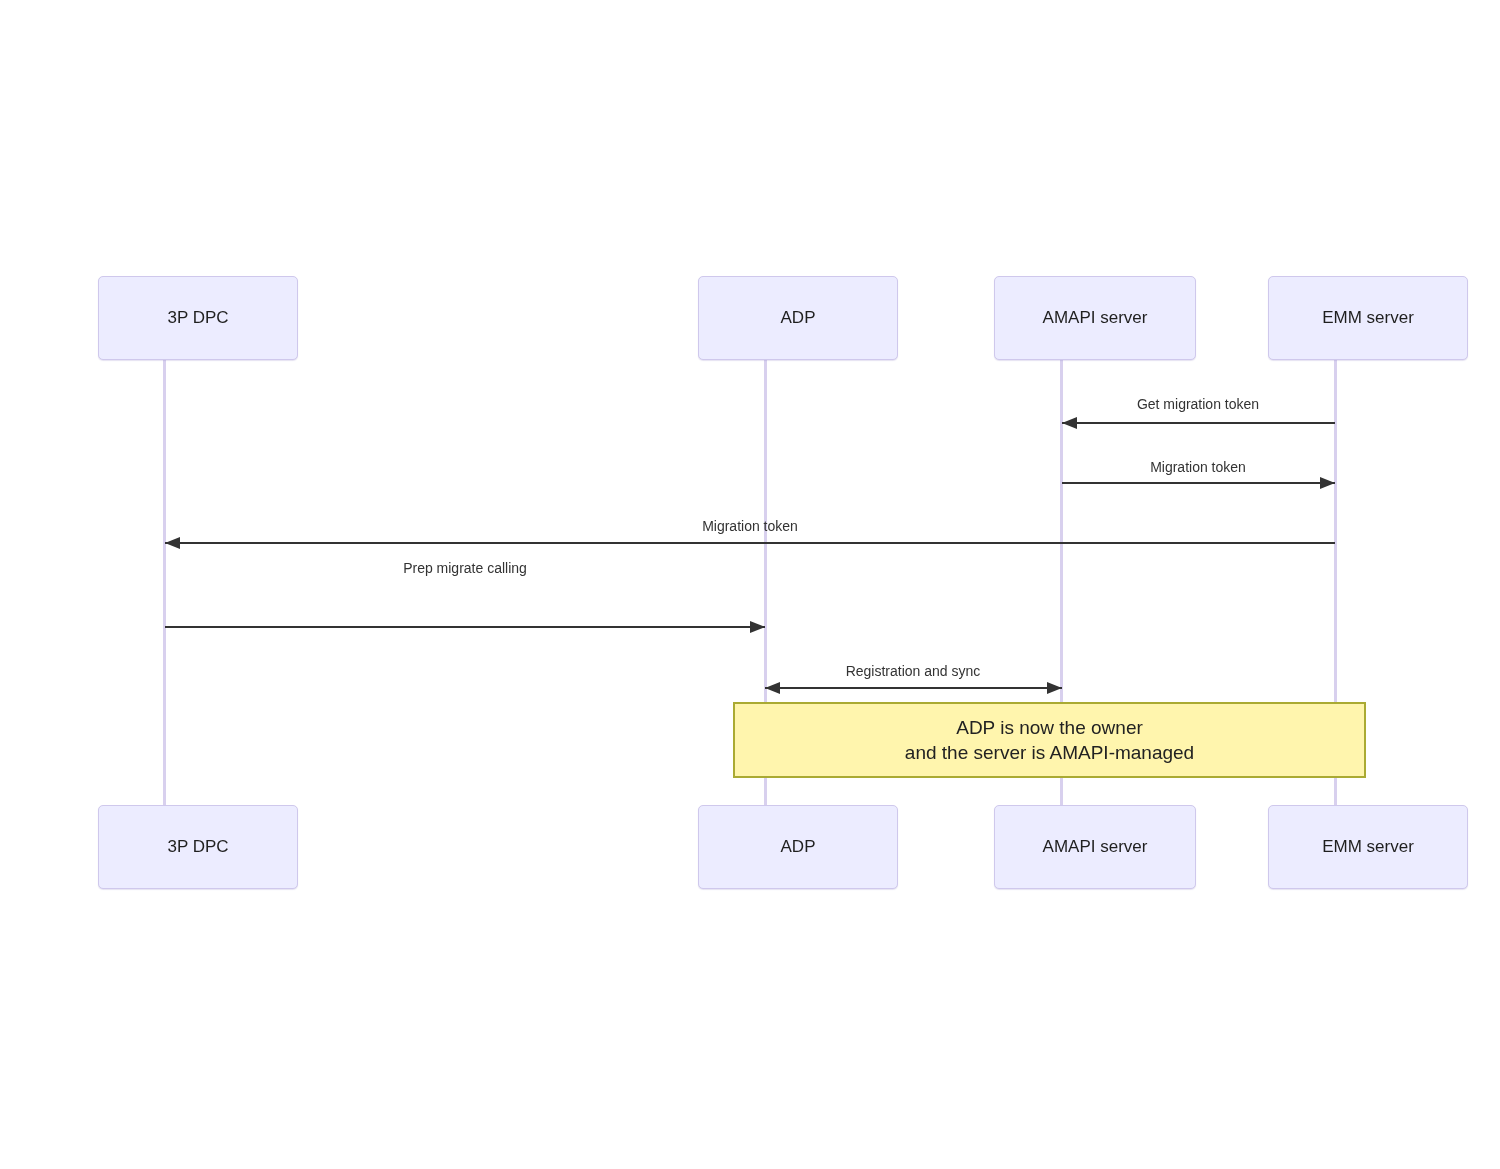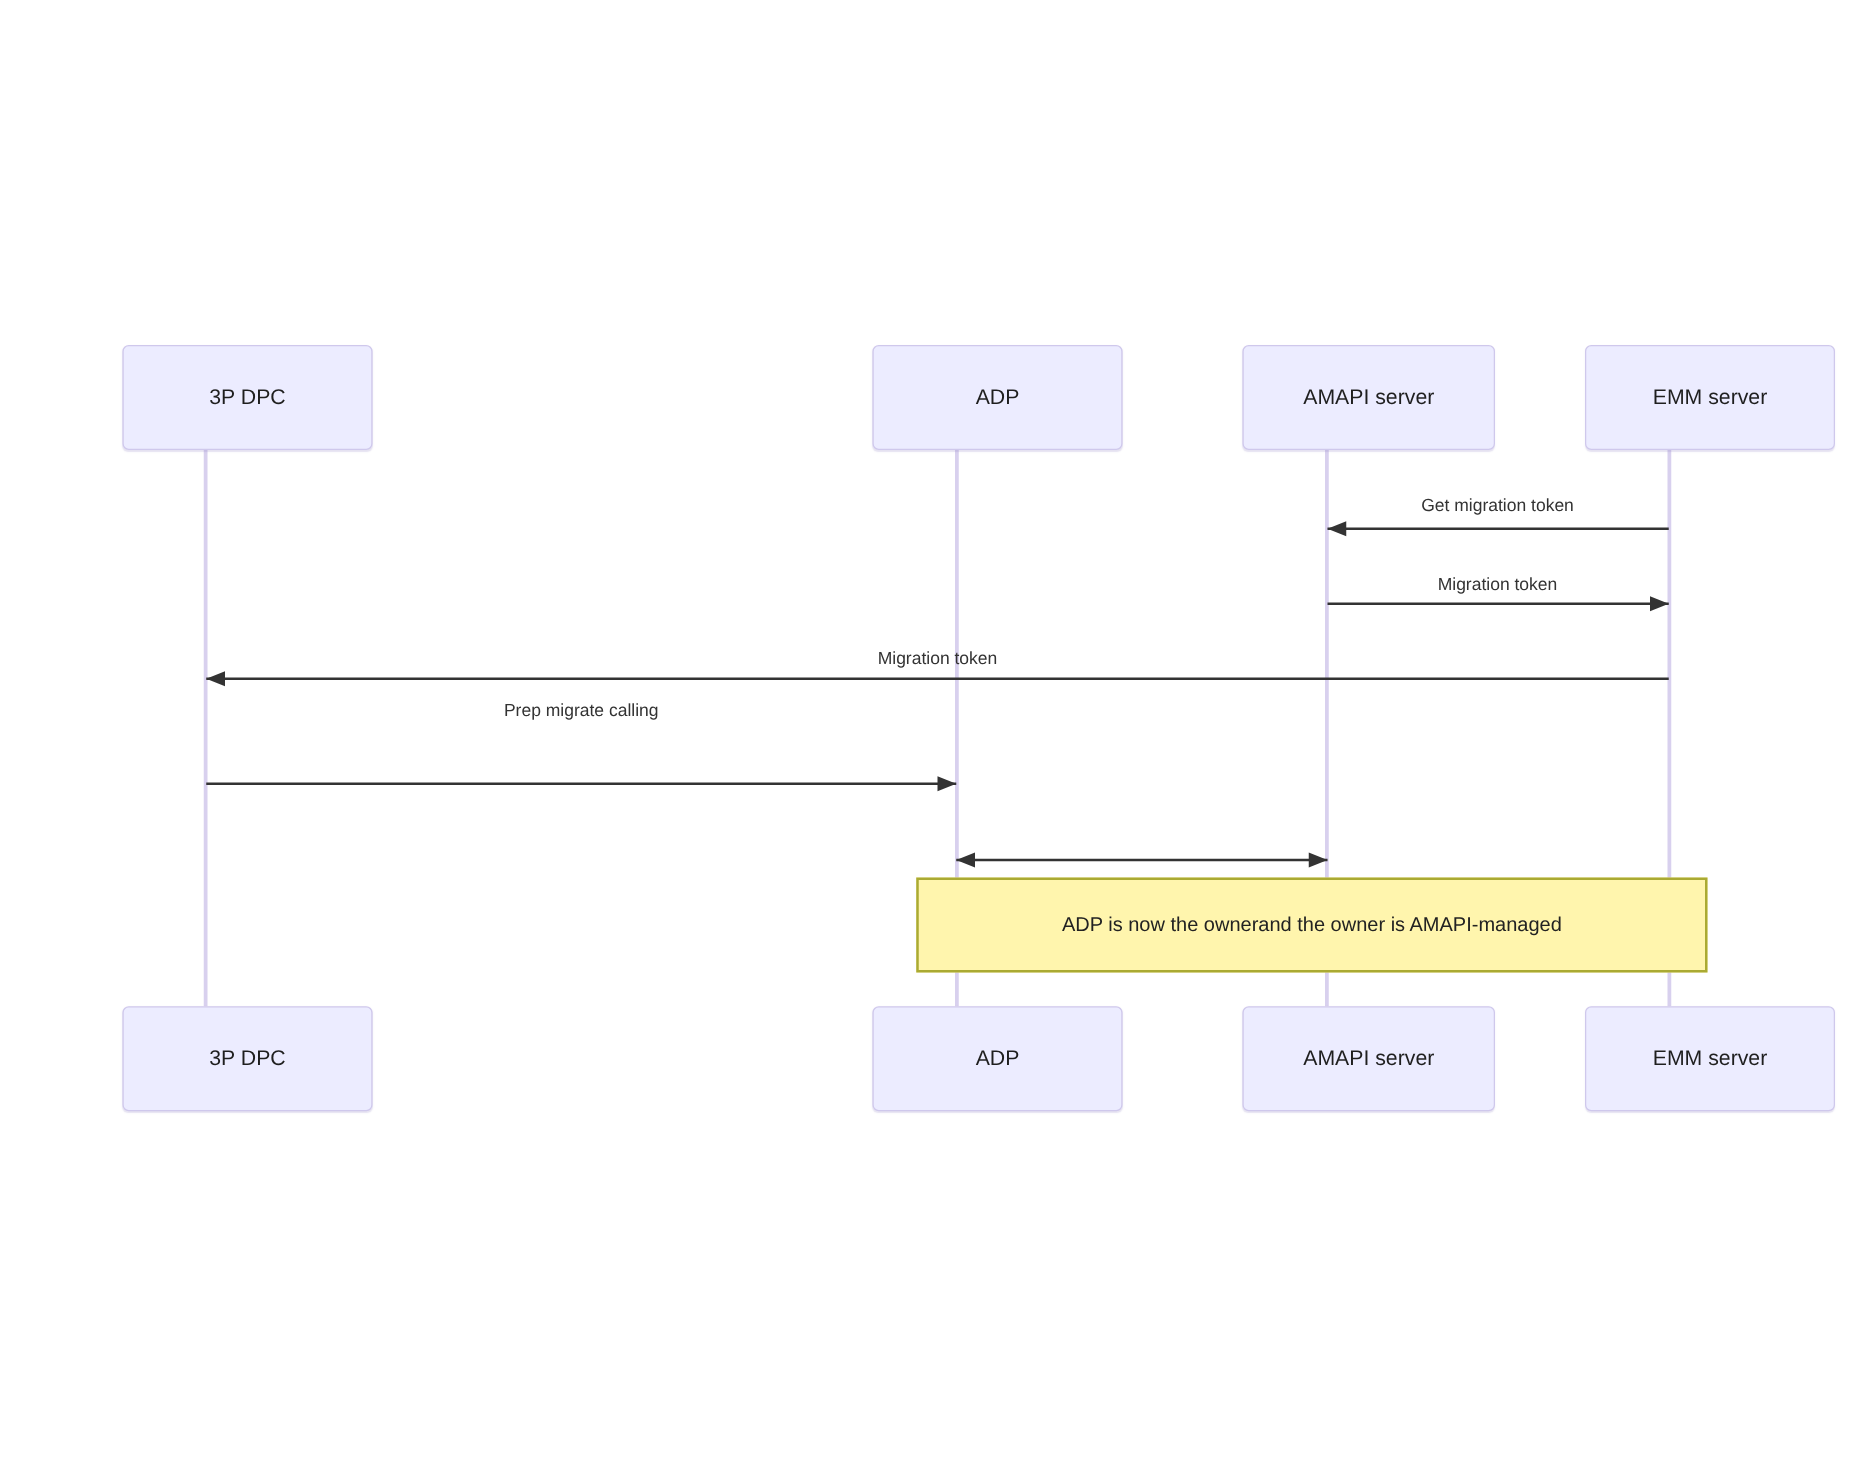--- a/index.html
+++ b/index.html
@@ -69,24 +69,24 @@
   }
   .ah-left{left:0;border-right:15px solid var(--arrow);}
   .ah-right{right:0;border-left:15px solid var(--arrow);}
   .note{
     position:absolute;
     left:733px;top:702px;width:633px;height:76px;
     background:var(--note-fill);
     border:2px solid var(--note-border);
     box-sizing:border-box;
     display:flex;
-    flex-direction:row;
+    flex-direction:column;
     align-items:center;
     justify-content:center;
-    font-size:16px;
+    font-size:19px;
     line-height:25px;
     color:#222222;
     text-align:center;
   }
 </style>
 </head>
 <body>
 
 <div class="canvas">
 
@@ -123,28 +123,29 @@
     <span class="ah ah-left"></span>
   </div>
 
   <div class="msg-label" style="left:165px;top:556px;width:600px">
     <div>Prep migrate calling</div>
   </div>
   <div class="msg-line" style="left:165px;top:626px;width:600px">
     <span class="ah ah-right"></span>
   </div>
 
+  <div class="msg-label" style="left:763px;top:659px;width:300px">Registration and sync</div>
   <div class="msg-line" style="left:765px;top:687px;width:297px">
     <span class="ah ah-left"></span>
     <span class="ah ah-right"></span>
   </div>
 
   <div class="note">
     <div>ADP is now the owner</div>
-    <div>and the owner is AMAPI-managed</div>
+    <div>and the server is AMAPI-managed</div>
   </div>
 
   <div class="actor" style="left:66px;top:805px;width:198px">
       <span>3P DPC</span>
     </div>
   <div class="actor" style="left:666px;top:805px;width:198px">
       <span>ADP</span>
     </div>
   <div class="actor" style="left:962px;top:805px;width:200px">
       <span>AMAPI server</span>

